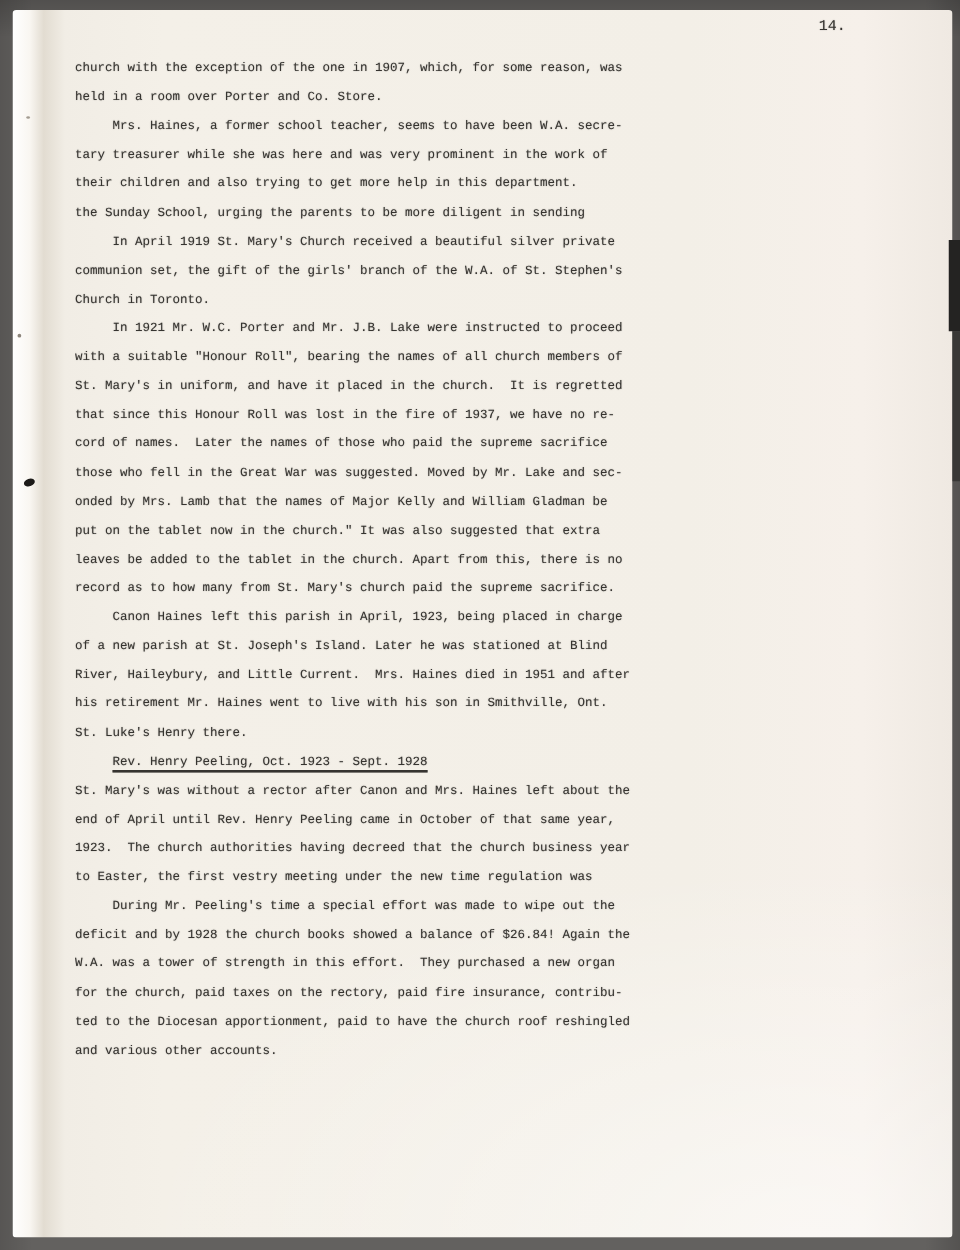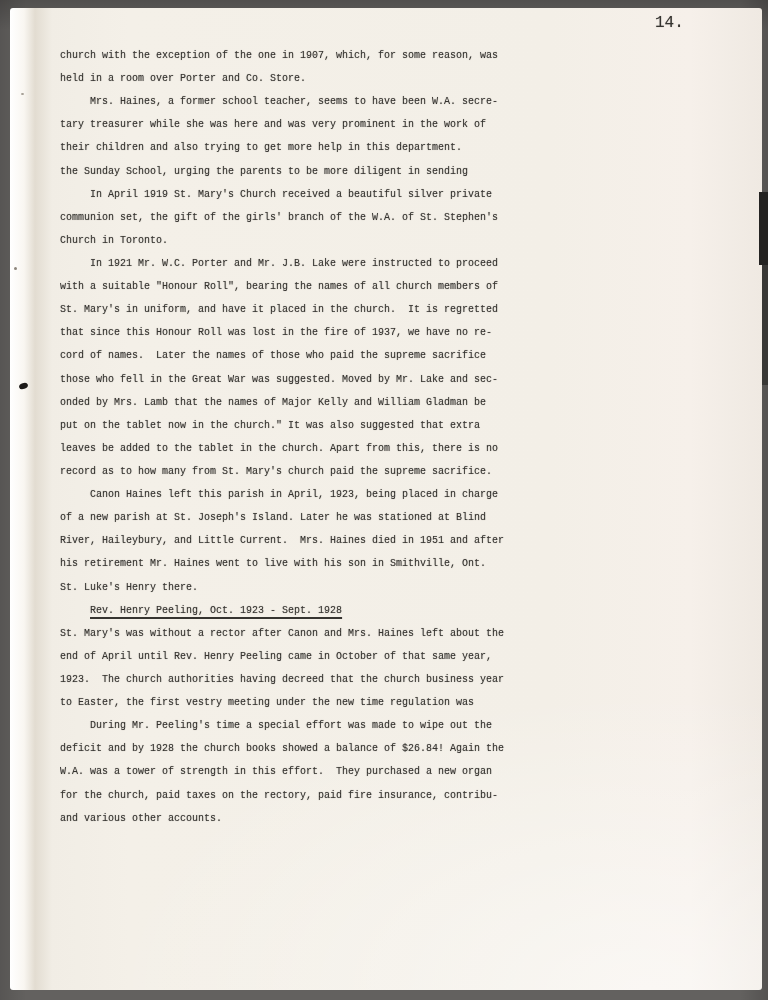--- a/index.html
+++ b/index.html
@@ -24,21 +24,21 @@
   .page{
     position:absolute;left:10px;top:8px;right:6px;bottom:10px;
     border-radius:3px;
     background:
       radial-gradient(ellipse 900px 500px at 85% 100%,rgba(255,255,255,.5),rgba(255,255,255,0) 60%),
       linear-gradient(90deg,#ffffff 0px,#f9f6f1 14px,#e2dcd1 25px,#f1ede5 42px,#f4f0e8 120px,#f3efe7 540px,#f6f0ea 680px,#efe9e2 100%);
     overflow:hidden;
   }
   .page-number{
     position:absolute;left:645px;top:6px;
-    font-size:16px;color:var(--ink);
+    font-size:12px;color:var(--ink);
     text-shadow:0 0 1px rgba(54,52,48,.45);
   }
   .text-block{
     position:absolute;left:50px;top:36px;right:0;
     font-size:10px;line-height:23.12px;
     color:var(--ink);
     text-shadow:0 0 1px rgba(54,52,48,.45);
   }
   .line{white-space:pre;height:23.12px;overflow:hidden;}
   .line .u{
@@ -100,20 +100,21 @@
         <div class="line">St. Luke's Henry there.</div>
         <div class="line">     <span class="u">Rev. Henry Peeling, Oct. 1923 - Sept. 1928</span></div>
         <div class="line">St. Mary's was without a rector after Canon and Mrs. Haines left about the</div>
         <div class="line">end of April until Rev. Henry Peeling came in October of that same year,</div>
         <div class="line">1923.  The church authorities having decreed that the church business year</div>
         <div class="line">to Easter, the first vestry meeting under the new time regulation was</div>
         <div class="line">     During Mr. Peeling's time a special effort was made to wipe out the</div>
         <div class="line">deficit and by 1928 the church books showed a balance of $26.84! Again the</div>
         <div class="line">W.A. was a tower of strength in this effort.  They purchased a new organ</div>
         <div class="line">for the church, paid taxes on the rectory, paid fire insurance, contribu-</div>
+        <div class="line">ted to the Diocesan apportionment, paid to have the church roof reshingled</div>
         <div class="line">and various other accounts.</div>
       </div>
     <div class="ink-dot"></div>
     <div class="speck"></div>
     <div class="speck2"></div>
   </div>
   <div class="edge-dark"></div>
   <div class="edge-dark2"></div>
 </div>
 

